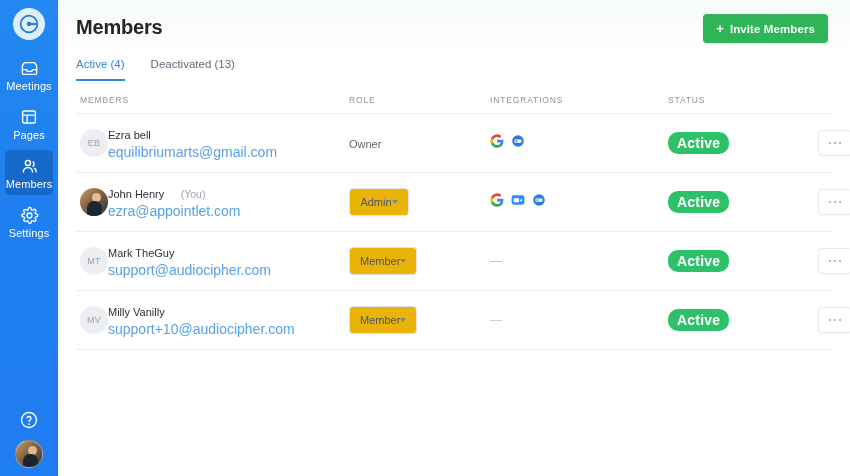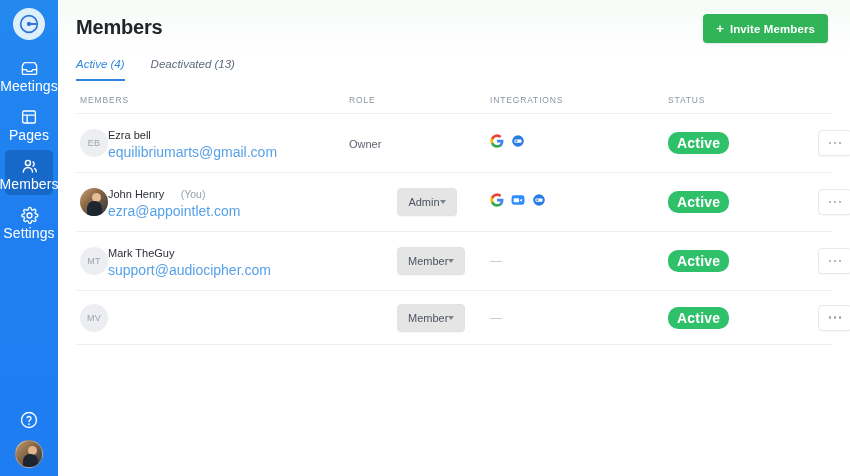--- a/index.html
+++ b/index.html
@@ -26,21 +26,21 @@
   .nav { margin-top: 12px; width: 100%; }
   .nav-item {
     width: 48px; margin: 0 auto 4px auto;
     padding: 6px 0 5px 0; border-radius: 5px;
     display: flex; flex-direction: column; align-items: center;
     cursor: pointer;
   }
   .nav-item.active { background: #1668c9; }
   .nav-icon { height: 20px; display: flex; align-items: center; justify-content: center; }
   .nav-label {
-    font-size: 14px; color: #ffffff; margin-top: 3px;
+    font-size: 11px; color: #ffffff; margin-top: 3px;
     letter-spacing: .1px; line-height: 11px;
   }
   .sidebar-bottom {
     position: absolute; bottom: 8px; left: 0; width: 100%;
     display: flex; flex-direction: column; align-items: center; gap: 10px;
   }
   .help-icon { width: 20px; height: 20px; }
   .user-avatar {
     width: 28px; height: 28px; border-radius: 50%;
     background: linear-gradient(135deg,#c49a6c 0%, #8a6a48 40%, #2c3340 100%);
@@ -83,21 +83,21 @@
     padding: 8px 13px; font-size: 11.5px; font-weight: bold;
     font-family: "Liberation Sans", sans-serif;
     cursor: pointer; letter-spacing: .1px;
     box-shadow: 0 1px 2px rgba(0,0,0,.10);
   }
   .plus { font-size: 13px; font-weight: bold; line-height: 1; }
 
   .tabs {
     position: relative;
     display: flex; gap: 26px;
-    padding: 0 18px; margin-top: 14px; font-style: italic;
+    padding: 0 18px; margin-top: 14px;
   }
   .tab {
     font-size: 11.5px; color: #5f6b7a; padding-bottom: 8px;
     cursor: pointer; line-height: 14px;
   }
   .tab.active { color: #2f86e0; border-bottom: 2px solid #2f86e0; }
 
   
   .table { padding: 0 18px; margin-top: 14px; }
   .thead {
@@ -145,25 +145,24 @@
   }
   .m-you { color: #98a1ad; font-size: 10.5px; padding-left: 12px; }
   .m-email {
     font-size: 14px; color: #57a1e8; line-height: 15px;
     text-decoration: none;
   }
   .role-text { font-size: 11px; color: #5d646e; }
   .role-select {
     display: inline-flex; align-items: center; 
     border: 1px solid #dfe3e8; border-radius: 4px;
-    background: #e5e5e5; padding: 7px 10px;
+    background: #eab308; padding: 7px 10px;
     font-size: 11px; color: #4d5560; cursor: pointer;
     min-width: 60px; justify-content: center;
     box-shadow: 0 1px 1px rgba(0,0,0,.03);
-    margin-left: 48px;
   }
   .caret {
     width: 0; height: 0; border-left: 3.5px solid transparent;
     border-right: 3.5px solid transparent; border-top: 4px solid #7b838e;
   }
   .integ { display: flex; align-items: center; gap: 7px; }
   .dash { color: #c3c8ce; font-size: 12px; }
   .badge {
     display: inline-block; background: #2fc06a; color: #ffffff;
     font-size: 14px; font-weight: bold; border-radius: 10px;
@@ -393,20 +392,26 @@
               <i></i>
               <i></i>
               <i></i>
             </div>
         </div>
       </div>
 
       <div class="trow">
         <div class="col-member member-cell">
           <div class="avatar">MV</div>
+          <div>
+            <div>
+              <span class="m-name">Milly Vanilly</span>
+            </div>
+            <a class="m-email" href="#">support+10@audiocipher.com</a>
+          </div>
         </div>
         <div class="col-role">
           <div class="role-select">
             <span>Member</span>
             <span class="caret"></span>
           </div>
         </div>
         <div class="col-integ integ">
           <span class="dash">—</span>
         </div>

